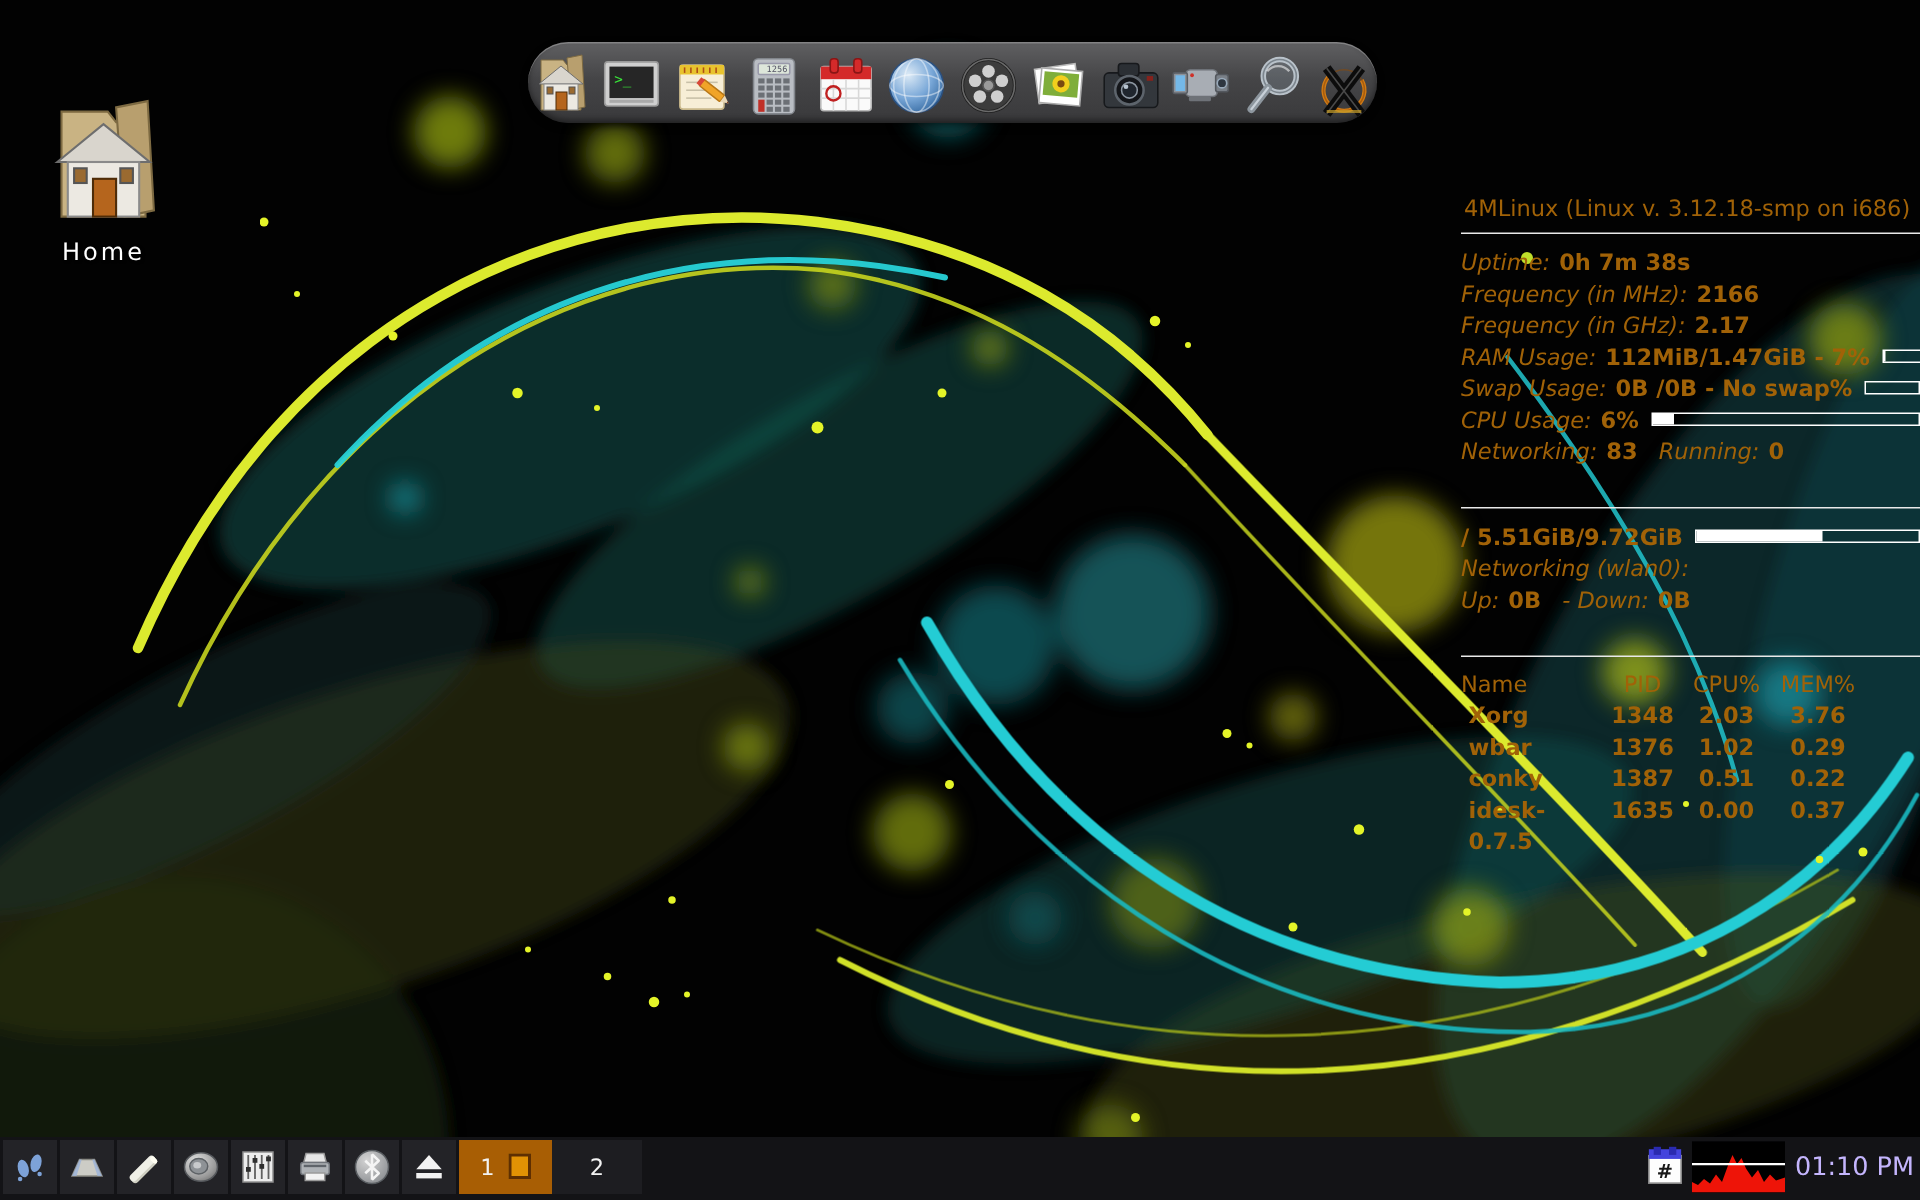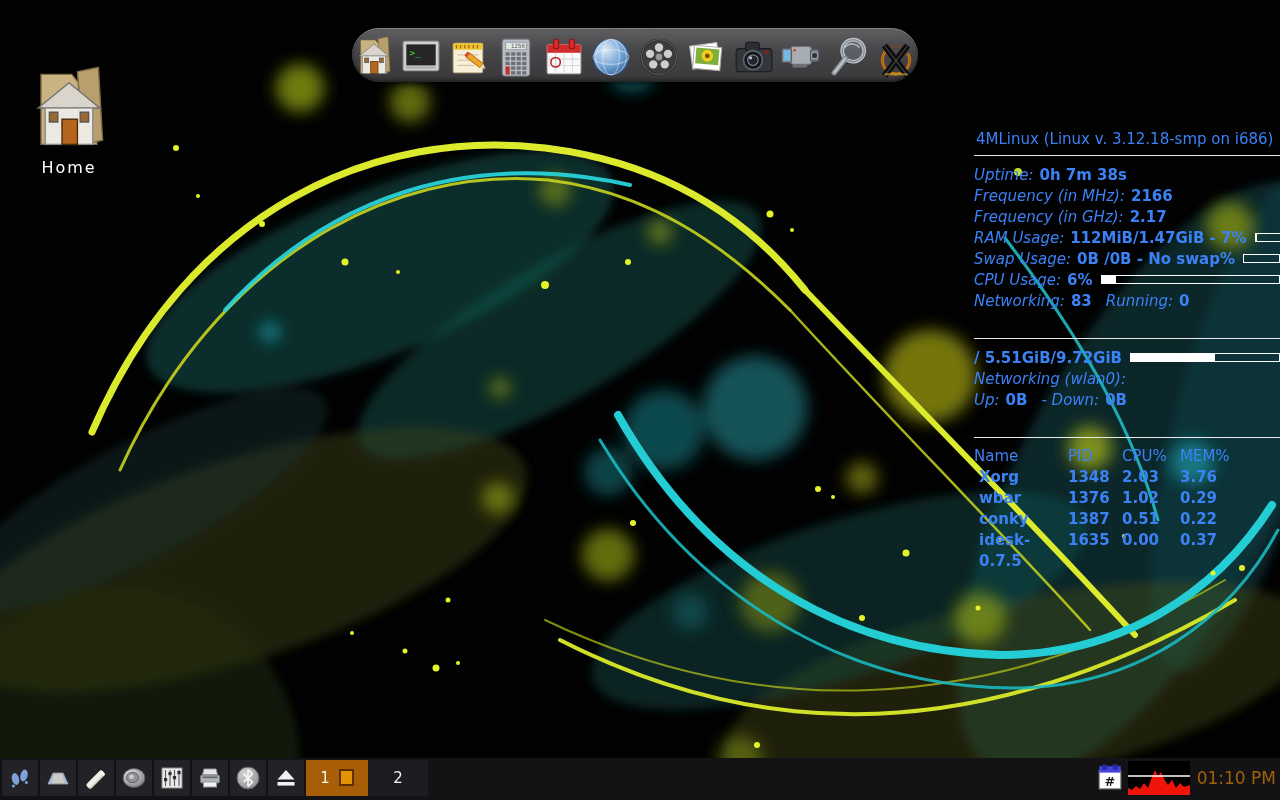--- a/index.html
+++ b/index.html
@@ -18,46 +18,46 @@
   
   .dock { position:absolute; left:352px; top:28px; width:566px; height:54px;
           border-radius:27px;
           background:linear-gradient(180deg,#606062 0%,#454547 45%,#39393b 100%);
           box-shadow:inset 0 1px 0 rgba(255,255,255,.25), inset 0 -2px 4px rgba(0,0,0,.45), 0 2px 5px rgba(0,0,0,.6);
           display:flex; align-items:center; justify-content:center; gap:4px; }
   .dk { width:44px; height:46px; display:flex; align-items:flex-end; justify-content:center; cursor:pointer; }
   .dk svg { display:block; }
 
   
-  .conky { position:absolute; left:962px; top:129px; width:318px; color:#3b82f6; font-size:15px; }
+  .conky { position:absolute; left:962px; top:129px; width:318px; color:#a16207; font-size:15px; }
   .ck-title { padding-left:14px; white-space:nowrap; line-height:20px; margin-bottom:5px; }
   .ck-hr { border:none; border-top:1px solid #e9e9e9; margin:6px 0 8px 12px; }
   .ck-line { display:flex; align-items:center; height:21px; padding-left:12px; white-space:nowrap; }
   .lbl { font-weight:normal; margin-right:6px;font-style:italic; }
   .val { font-weight:bold; }
   .gapr { margin-right:14px; }
   .bar { flex:1; height:9px; border:1px solid #fff; margin-left:8px; min-width:26px; }
   .bar i { display:block; height:100%; background:#fff; }
   .ck-gap { height:21px; }
   .ptable { display:grid; grid-template-columns:1fr 54px 58px 64px; margin:0 36px 0 12px; line-height:21px; }
   .ptable .h { font-weight:normal; }
-  .ptable .num { text-align:left; font-weight:bold; }
+  .ptable .num { text-align:center; font-weight:bold; }
   .ptable .nm { font-weight:bold; padding-left:5px; }
   .ptable .h.nm { font-weight:normal; padding-left:0; }
 
   
   .taskbar { position:absolute; left:0; bottom:0; width:1280px; height:42px; background:#131316;
              display:flex; align-items:center; padding:0 0 3px 2px; }
   .tile { width:36px; height:36px; margin-right:2px; background:#232327; display:flex; align-items:center; justify-content:center; cursor:pointer; }
   .ws { height:36px; display:flex; align-items:center; justify-content:center; color:#f2f2f2; font-size:15px; cursor:pointer; }
   .ws1 { width:62px; background:#a85e04; gap:9px; }
   .ws1 .wsq { width:15px; height:17px; background:#e29204; border:2px solid #5e2f02; }
   .ws2 { width:60px; background:#1d1d21; }
   .tray { margin-left:auto; display:flex; align-items:center; gap:5px; padding-right:4px; }
-  .tray-clock { color:#a16207; font-size:17px; white-space:nowrap; padding-left:2px;text-align:right; }
+  .tray-clock { color:#c4b5fd; font-size:17px; white-space:nowrap; padding-left:2px;text-align:right; }
   .cpu-graph { width:62px; height:34px; background:#000; display:block; }
 </style>
 </head>
 <body>
 
 <div id="screen">
 
   <svg id="wallpaper" viewBox="0 0 1280 800">
     <defs>
       <filter id="b8" x="-60%" y="-60%" width="220%" height="220%">

